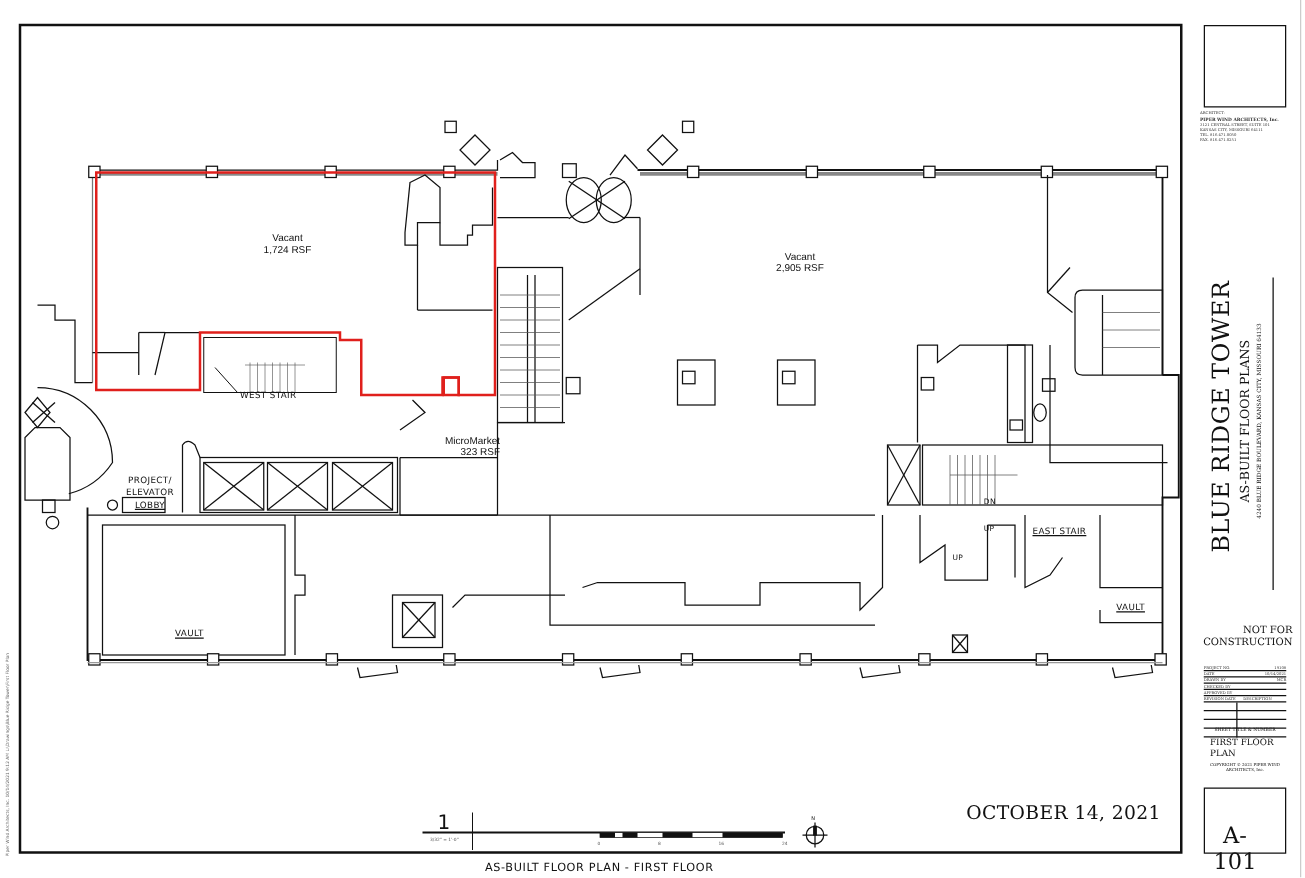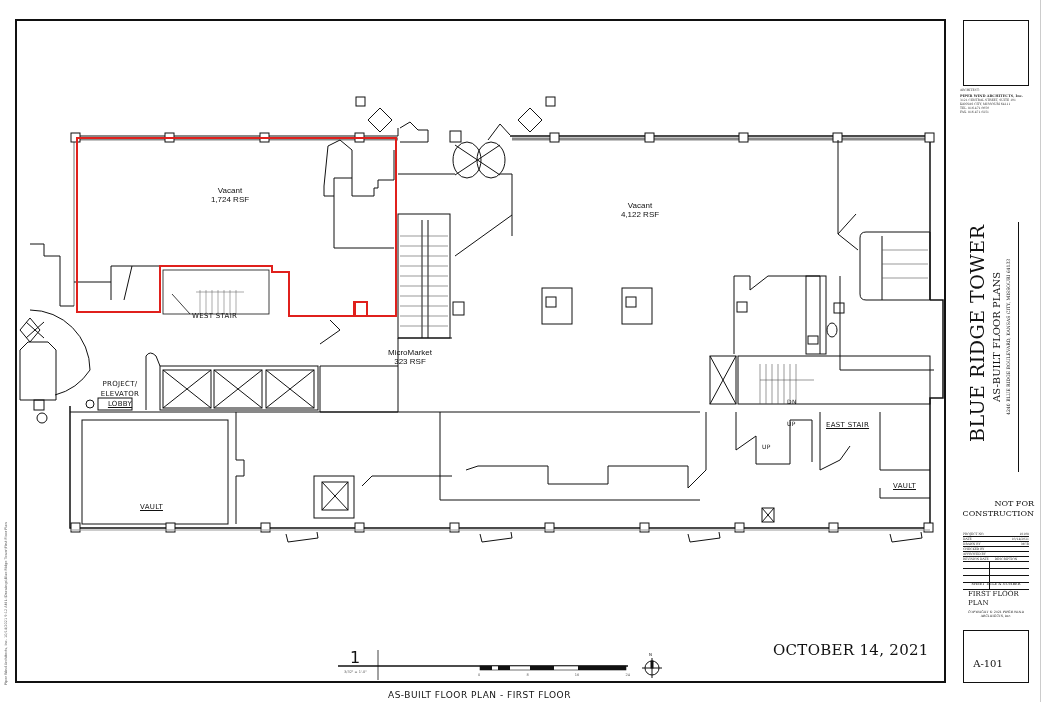--- a/index.html
+++ b/index.html
@@ -230,23 +230,23 @@
   <rect x="578" y="666" width="48" height="4" fill="#111"></rect>
 </svg>
 </div>
 
 <div class="abs plan-label" style="left:200px;top:186px;width:60px;">
   <div>Vacant</div>
   <div>1,724 RSF</div>
 </div>
 <div class="abs plan-label" style="left:610px;top:201px;width:60px;">
   <div>Vacant</div>
-  <div>4,122 RSF</div>
-</div>
-<div class="abs plan-label" style="left:380px;top:348px;width:60px;">
+  <div>2,905 RSF</div>
+</div>
+<div class="abs plan-label" style="left:340px;top:348px;width:60px;text-align:right;">
   <div>MicroMarket</div>
   <div>323 RSF</div>
 </div>
 <div class="abs arch-label" style="left:192px;top:276px;font-size:7px;">WEST STAIR</div>
 <div class="abs arch-label under" style="left:826px;top:385px;font-size:7px;">EAST STAIR</div>
 <div class="abs arch-label" style="left:92px;top:343px;text-align:center;line-height:10px;font-size:7px;width:56px;">
   <div>PROJECT/</div>
   <div>ELEVATOR</div>
   <div class="under">LOBBY</div>
 </div>
@@ -318,15 +318,15 @@
     <div style="position:absolute;left:0;right:0;top:27px;border-top:0.8px solid #111;"></div>
     <div style="position:absolute;left:26px;top:0;bottom:0;border-left:0.8px solid #111;"></div>
   </div>
 </div>
 
 <div class="abs" style="left:960px;top:582px;width:72px;text-align:center;font-size:3.6px;font-family:'DejaVu Serif',serif;">SHEET TITLE &amp; NUMBER</div>
 <div class="abs" style="left:968px;top:590px;width:56px;text-align:left;font-size:7px;line-height:9px;font-family:'DejaVu Serif',serif;">FIRST FLOOR PLAN</div>
 <div class="abs" style="left:960px;top:610px;width:72px;text-align:center;font-size:3.2px;line-height:4px;font-family:'DejaVu Serif',serif;">COPYRIGHT © 2021 PIPER WIND ARCHITECTS, Inc.</div>
 
 <div class="abs tb-box" style="left:963px;top:630px;width:66px;height:53px;border-width:1.5px;"></div>
-<div class="abs" style="left:963px;top:658px;width:50px;text-align:center;font-size:10px;font-family:'DejaVu Serif',serif;">A-101</div>
+<div class="abs" style="left:963px;top:658px;width:50px;text-align:center;font-size:18px;font-family:'DejaVu Serif',serif;">A-101</div>
 
 <div class="abs" style="left:1040px;top:0;width:1px;height:702px;background:#ccc;"></div>
 
 </body></html>

